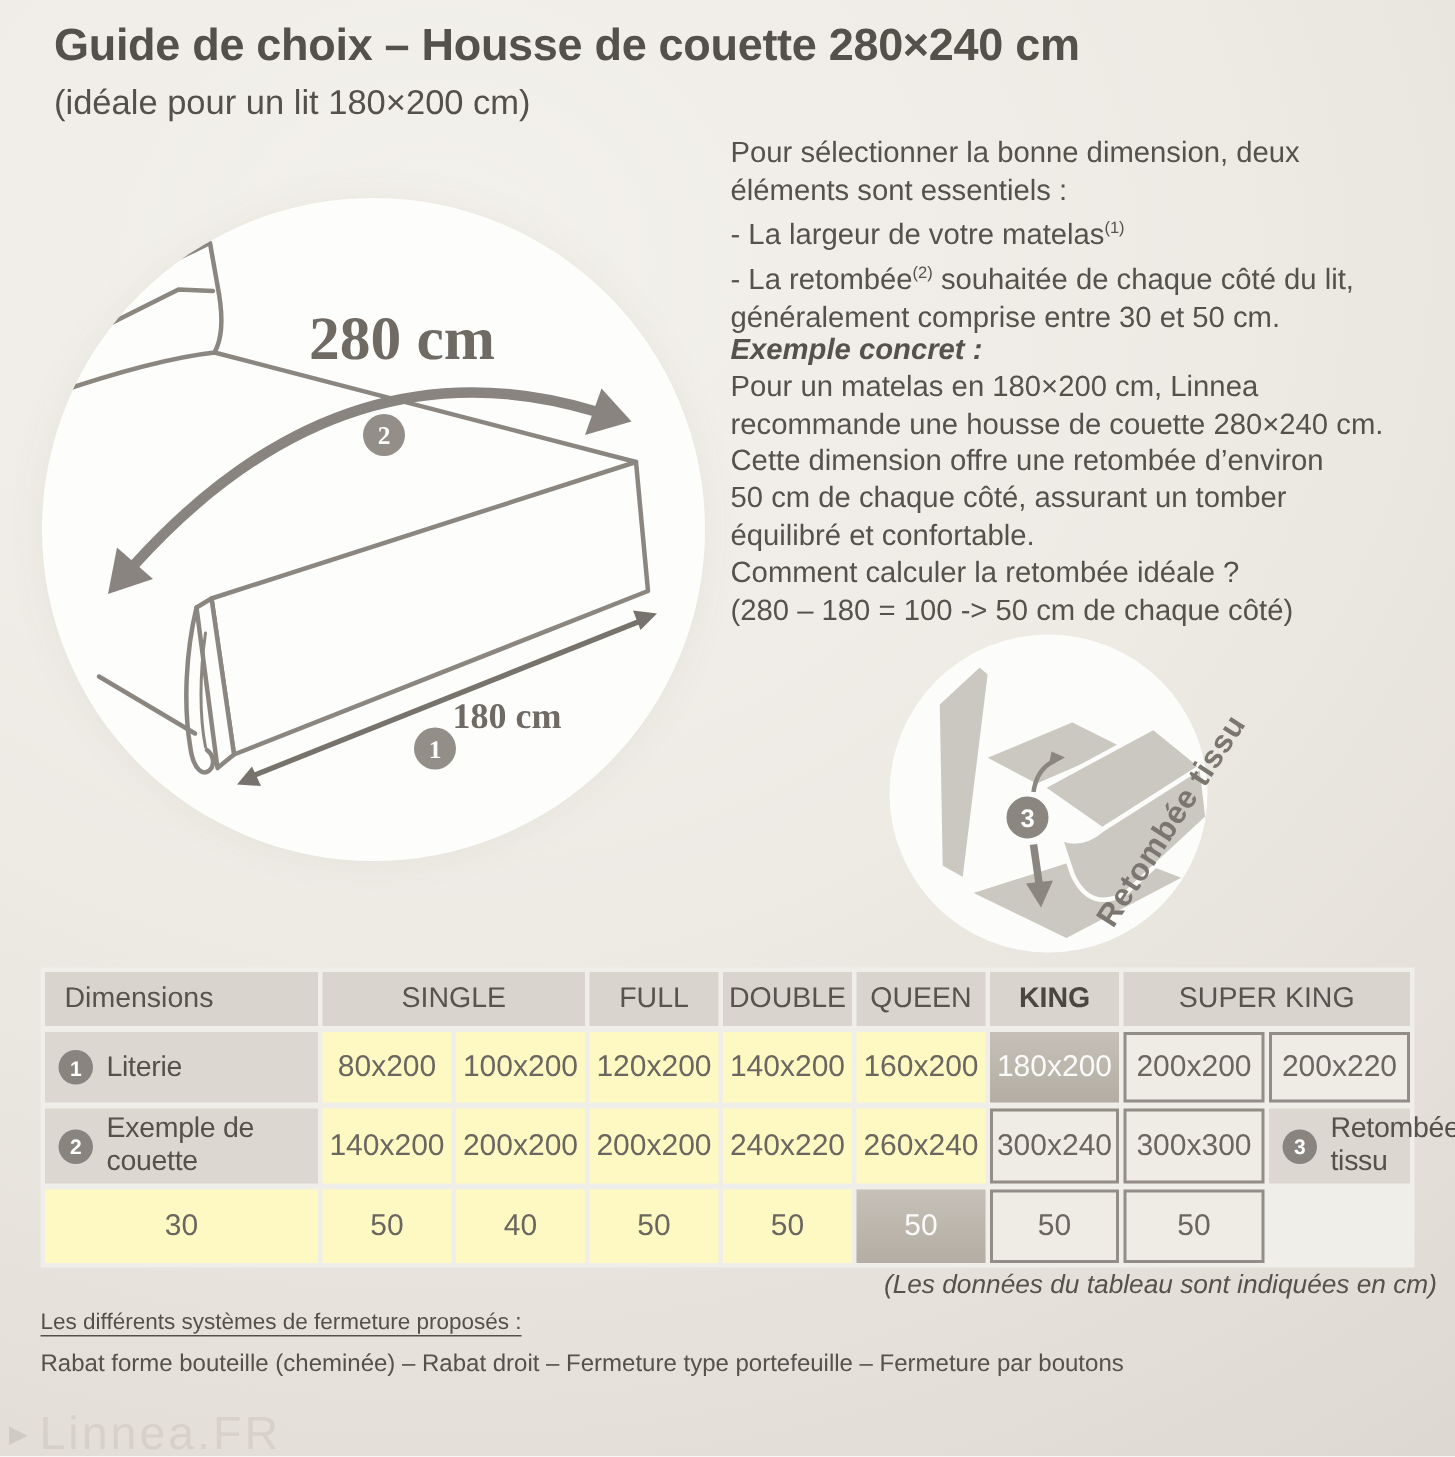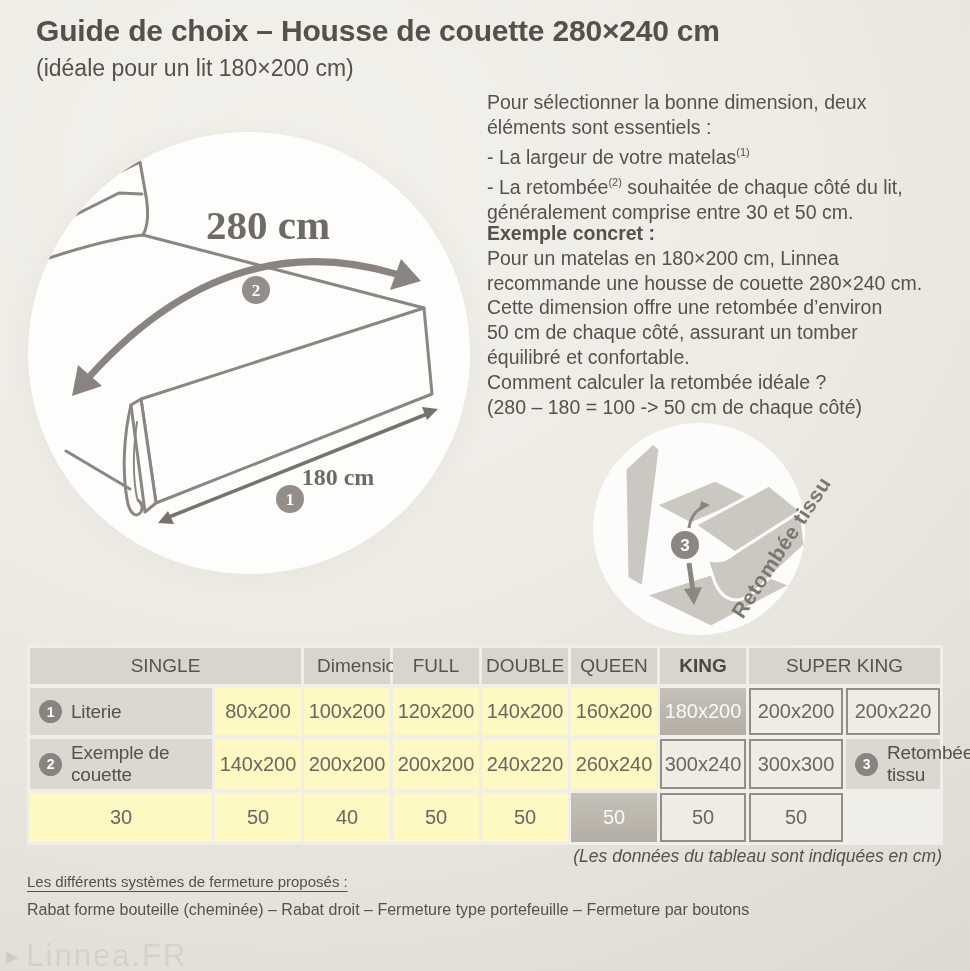--- a/index.html
+++ b/index.html
@@ -5,21 +5,21 @@
   html,body{margin:0;padding:0;}
   body{font-family:"Liberation Sans", sans-serif;}
   .page{position:relative;width:970px;height:971px;overflow:hidden;
     background:radial-gradient(140% 120% at 30% 18%, #f3f1eb 0%, #edebe4 38%, #e4e0d9 68%, #d6d1c9 100%);
     color:#55514b;}
   .title{position:absolute;left:36px;top:14px;font-size:30px;font-weight:bold;color:#54504a;letter-spacing:-0.2px;white-space:nowrap;}
   .subtitle{position:absolute;left:36px;top:55px;font-size:23px;font-weight:normal;color:#54504a;}
   .intro{position:absolute;left:487px;top:90px;width:470px;font-size:19.5px;line-height:25.2px;color:#55514b;}
   .intro sup{font-size:11px;}
   .example{position:absolute;left:487px;top:221px;width:478px;font-size:19.5px;line-height:24.8px;color:#55514b;}
-  .ex-h{font-weight:bold;}
+  .ex-h{font-weight:bold;font-style:italic;}
   .ex-b{white-space:pre-line;}
   .big-circle{position:absolute;left:28px;top:132px;width:442px;height:442px;border-radius:50%;
     background:#fdfdfc;overflow:hidden;box-shadow:0 0 28px rgba(120,110,95,0.06);font-family:Liberation Serif, serif;}
   .big-circle svg{position:absolute;left:0;top:0;}
   .small-circle{position:absolute;left:593px;top:423px;width:212px;height:212px;border-radius:50%;
     background:#fcfcfa;overflow:hidden;}
   .small-circle svg{position:absolute;left:0;top:0;}
   .retombee-label{position:absolute;left:737px;top:604px;font-size:21px;font-weight:bold;color:#7b766f;
     transform:rotate(-57deg);transform-origin:0 50%;letter-spacing:0.5px;white-space:nowrap;}
   
@@ -31,21 +31,21 @@
   .h{background:#d9d5ce;color:#57534d;font-size:19px;}
   .h-dim{justify-content:flex-start;padding-left:13px;}
   .span2{grid-column:span 2;}
   .kh{font-weight:bold;color:#4b473f;}
   .lbl{background:#dcd8d1;color:#55514b;font-size:19px;justify-content:flex-start;padding-left:9px;letter-spacing:-0.2px;}
   .c{background:#fef9c3;color:#6b6660;font-size:20px;}
   .king{background:linear-gradient(180deg,#c6c1b8 0%,#b3ada3 100%);color:rgba(255,255,255,0.93);}
   .sk{background:#efece6;border:2px solid #928d86;}
   .badge{flex:0 0 auto;width:23px;height:23px;border-radius:50%;background:#8a8480;color:#fff;
     display:flex;align-items:center;justify-content:center;font-size:14px;font-weight:bold;margin-right:9px;}
-  .note{position:absolute;right:28px;top:846px;font-size:17.5px;font-style:italic;color:#55514b;}
+  .note{position:absolute;right:12px;top:846px;font-size:17.5px;font-style:italic;color:#55514b;}
   .closures-h{position:absolute;left:27px;top:873px;font-size:15px;color:#54504a;
     text-decoration:underline;text-underline-offset:4px;}
   .closures-l{position:absolute;left:27px;top:901px;font-size:16px;color:#55514b;white-space:nowrap;}
   .watermark{position:absolute;left:6px;top:938px;display:flex;align-items:center;opacity:0.55;}
   .wm-tri{font-size:16px;color:#c2bbb1;margin-right:8px;}
   .wm-txt{font-size:31px;color:#ccc5bc;letter-spacing:2px;}
 </style>
 </head>
 <body>
 
@@ -138,22 +138,22 @@
       </g>
       <g>
         <circle cx="92" cy="122" r="15" fill="#8b8680" stroke="#fcfcfa" stroke-width="2"></circle>
         <text x="92" y="128" font-size="17" font-weight="bold" fill="#ffffff" text-anchor="middle">3</text>
       </g>
     </svg>
   </div>
   <div class="retombee-label">Retombée tissu</div>
 
   <div class="dim-table">
+    <div class="cell h h-dim">Dimensions</div>
     <div class="cell h span2">SINGLE</div>
-    <div class="cell h h-dim">Dimensions</div>
     <div class="cell h">FULL</div>
     <div class="cell h">DOUBLE</div>
     <div class="cell h">QUEEN</div>
     <div class="cell h kh">KING</div>
     <div class="cell h span2">SUPER KING</div>
 
     <div class="cell lbl">
       <span class="badge">1</span>
       <span>Literie</span>
     </div>

